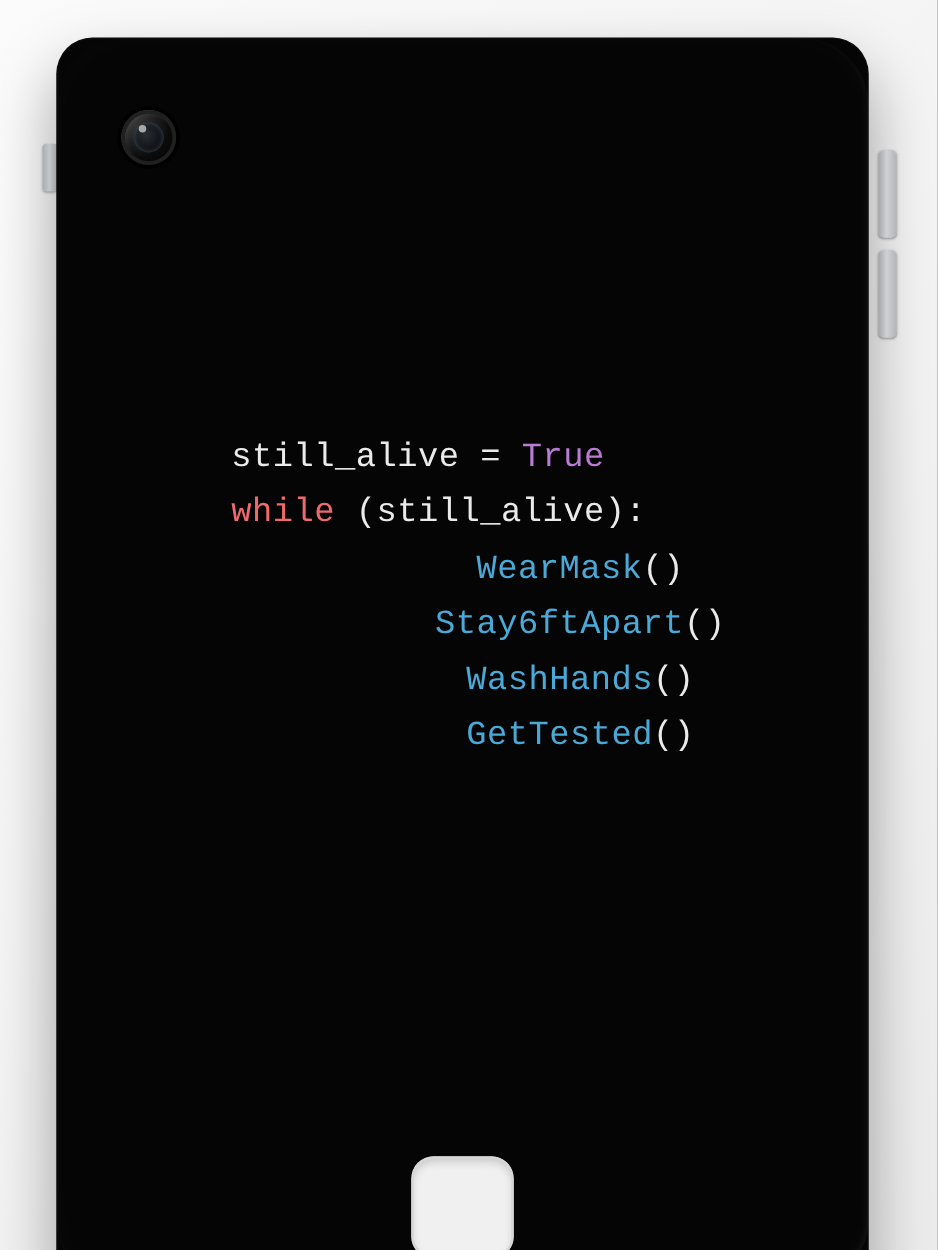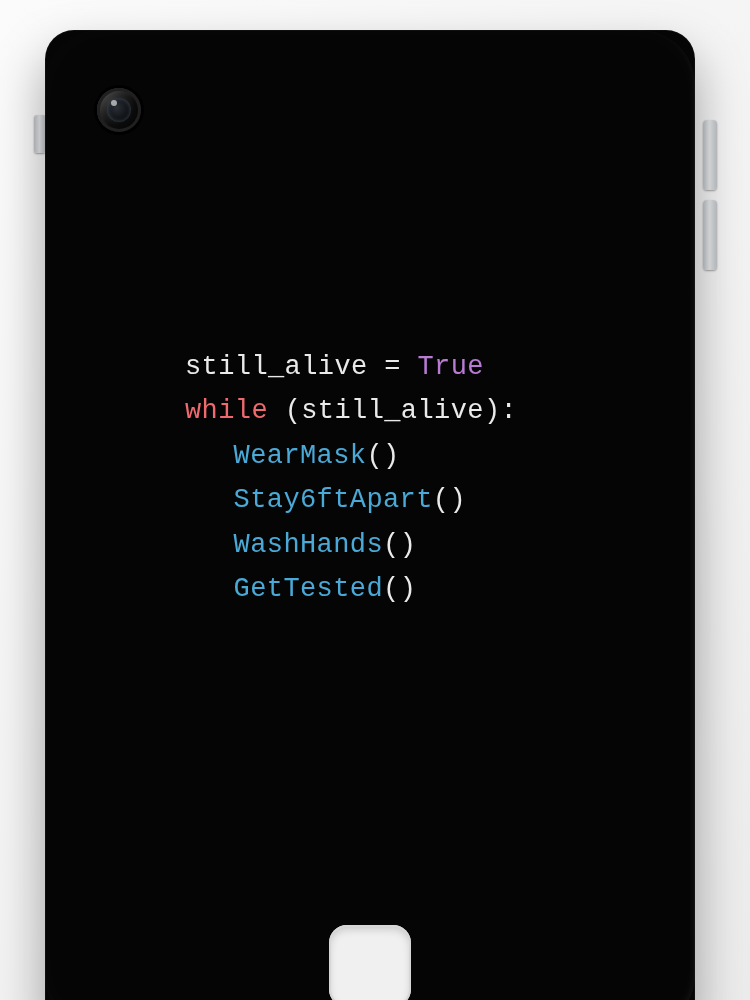--- a/index.html
+++ b/index.html
@@ -120,21 +120,21 @@
     left: 0; right: 0;
     top: 270px;
     padding-left: 140px;
     font-size: 27px;
     line-height: 1.65;
     font-weight: 500;
     letter-spacing: 0.4px;
     white-space: pre;
     color: #eaeaea;
   }
-  .indent { padding-left: 3ch; display: block; }
+  .indent { padding-left: 3ch; display: block; text-align: center; }
 
   .tok-var    { color: #eaeaea; }
   .tok-op     { color: #eaeaea; }
   .tok-const  { color: #b97bd4; } 
   .tok-kw     { color: #ef6a6e; } 
   .tok-paren  { color: #eaeaea; }
   .tok-func   { color: #4aa9d6; } 
   .tok-punc   { color: #eaeaea; }
 </style>
 </head>

